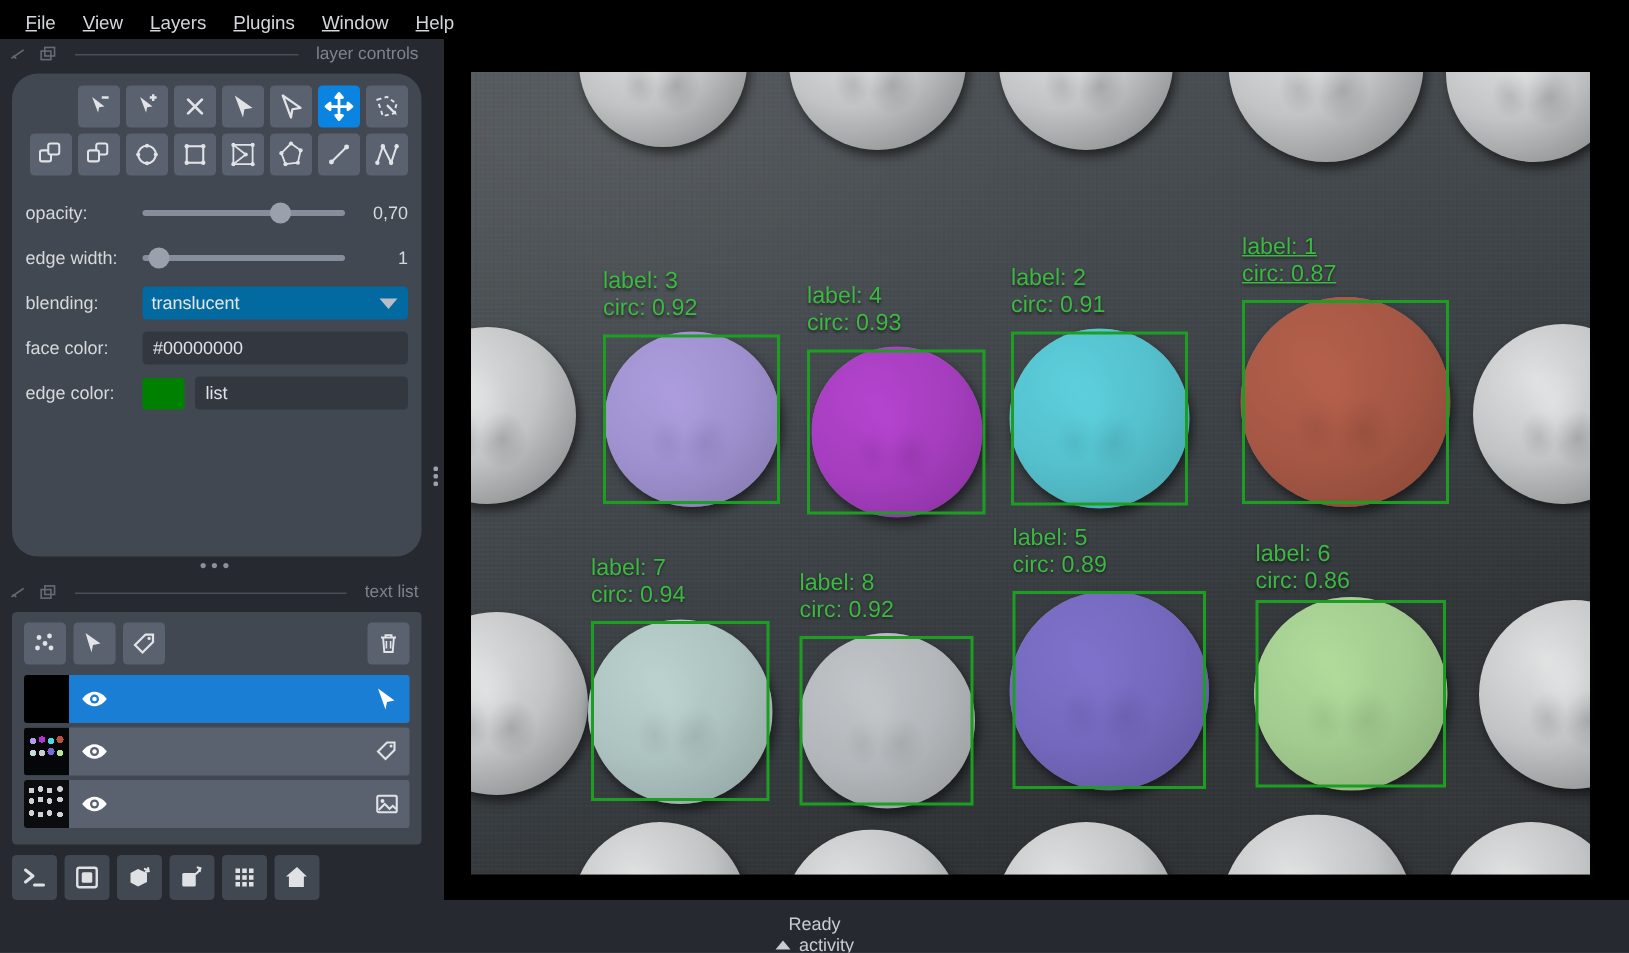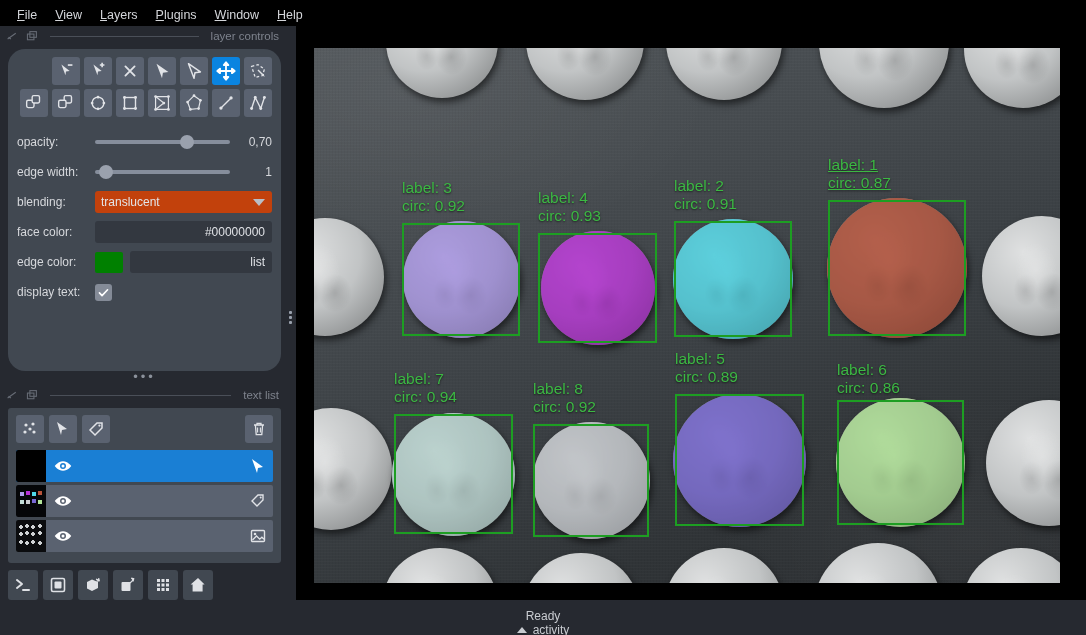--- a/index.html
+++ b/index.html
@@ -60,33 +60,33 @@
     position: absolute; top: 6px; left: 0; right: 0; height: 4px;
     background: #868e9c; border-radius: 2px;
   }
   .slider .knob {
     position: absolute; top: 1px; width: 14px; height: 14px; border-radius: 50%;
     background: #9aa1ad;
   }
   .sval { color: #d6d8dc; font-size: 12px; width: 34px; text-align: right; }
 
   .combo {
-    flex: 1; height: 22px; background: #c2410c; border-radius: 3px;
+    flex: 1; height: 22px; background: #0369a1; border-radius: 3px;
     display: flex; align-items: center; padding: 4px 6px; position: relative;
   }
   .combo span { color: #e3e5e8; font-size: 12px; }
   .combo .caret {
     position: absolute; right: 7px; top: 8px;
     border-left: 6px solid transparent; border-right: 6px solid transparent;
     border-top: 7px solid #b9bec6;
   }
 
   .field {
     flex: 1; height: 22px; background: #333840; border-radius: 3px;
-    display: flex; align-items: center; padding: 0 7px; justify-content: flex-end;
+    display: flex; align-items: center; padding: 0 7px;
   }
   .field span { color: #dfe1e5; font-size: 12px; }
   .swatch { width: 28px; height: 21px; border-radius: 2px; margin-right: 7px; flex: none; }
 
   .checkbox {
     width: 17px; height: 17px; border-radius: 3px; background: #848b97;
     display: flex; align-items: center; justify-content: center;
   }
   .checkbox svg { display: block; }
 
@@ -386,30 +386,20 @@
         <div class="frow">
           <div class="flabel">edge color:</div>
           <div class="fctl">
             <div class="swatch" id="edge-swatch" style="background: rgb(0, 128, 0);"></div>
             <div class="field">
               <span>list</span>
             </div>
           </div>
         </div>
 
-        <div class="frow">
-          <div class="flabel">display text:</div>
-          <div class="fctl">
-            <div class="checkbox">
-              <svg width="13" height="13" viewBox="0 0 16 16">
-                <path d="M3 8.5l3.2 3.4L13 4.6" stroke="#ffffff" stroke-width="2" fill="none" stroke-linecap="round" stroke-linejoin="round"></path>
-              </svg>
-            </div>
-          </div>
-        </div>
 
       </div>
     </div>
 
     <div class="grip">•••</div>
 
     <div class="dock-header">
       <svg class="hicon" viewBox="0 0 16 16">
         <path d="M2 11l10-7M3 9l3 2" stroke="#9aa1ad" stroke-width="1.4" fill="none"></path>
       </svg>

